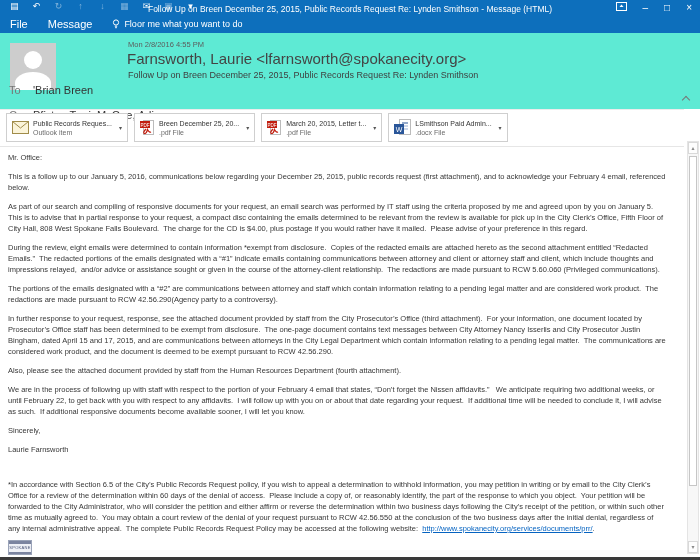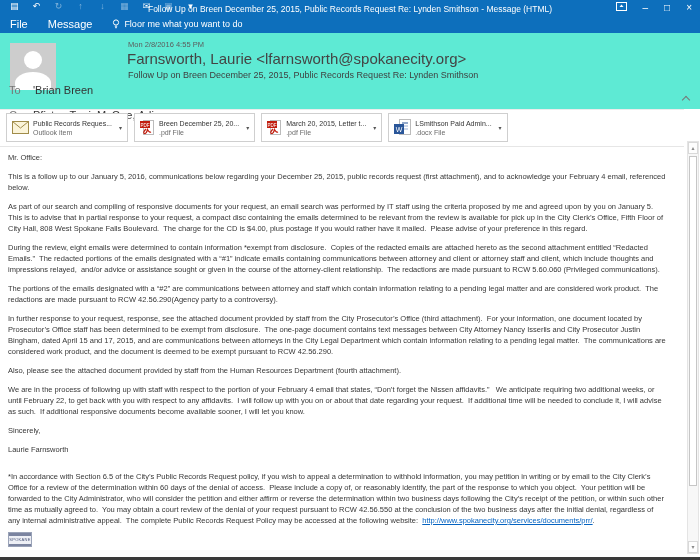--- a/index.html
+++ b/index.html
@@ -46,21 +46,21 @@
   .chip .txt { display:flex; flex-direction:column; justify-content:center; }
   .chip .nm { font-size:7px; color:#333; line-height:9px; white-space:nowrap; }
   .chip .tp { font-size:7px; color:#6b6b6b; line-height:9px; white-space:nowrap; }
   .chip .caret { font-size:6px; color:#555; margin-left:3px; align-self:center; }
   
   .bodyarea { position:absolute; top:152px; left:8px; right:34px; bottom:5px;
     font-size:7.5px; line-height:11px; color:#373737; overflow:hidden; }
   .para { white-space:pre-wrap; margin-bottom:8px; }
   .sigline { white-space:pre-wrap;margin-top:8px; }
   .sigblock { margin-bottom:8px; }
-  .footer { white-space:pre-wrap; margin-top:16px; }
+  .footer { white-space:pre-wrap; margin-top:24px; }
   .weblink { color:#0563c1; text-decoration:underline; cursor:pointer; }
   .siglogo { margin-top:6px; width:24px; height:15px; border:1px solid #9aa3b8;
     background:#eef0f6; display:flex; flex-direction:column; overflow:hidden; }
   .siglogo .bar { height:3px; background:#7b84a0; }
   .siglogo .logotext { flex:1; font-size:4px; color:#4a5578; text-align:center; line-height:8px; letter-spacing:.3px; }
   
   .scrollbar { position:absolute; top:141px; right:1px; width:12px; bottom:6px;
     background:#f7f7f7; border:1px solid #e4e4e4; }
   .sb-btn { position:absolute; left:0; right:0; height:12px; background:#fdfdfd;
     border:1px solid #d9d9d9; color:#8a8a8a; font-size:6px; text-align:center; line-height:10px; cursor:pointer; }

